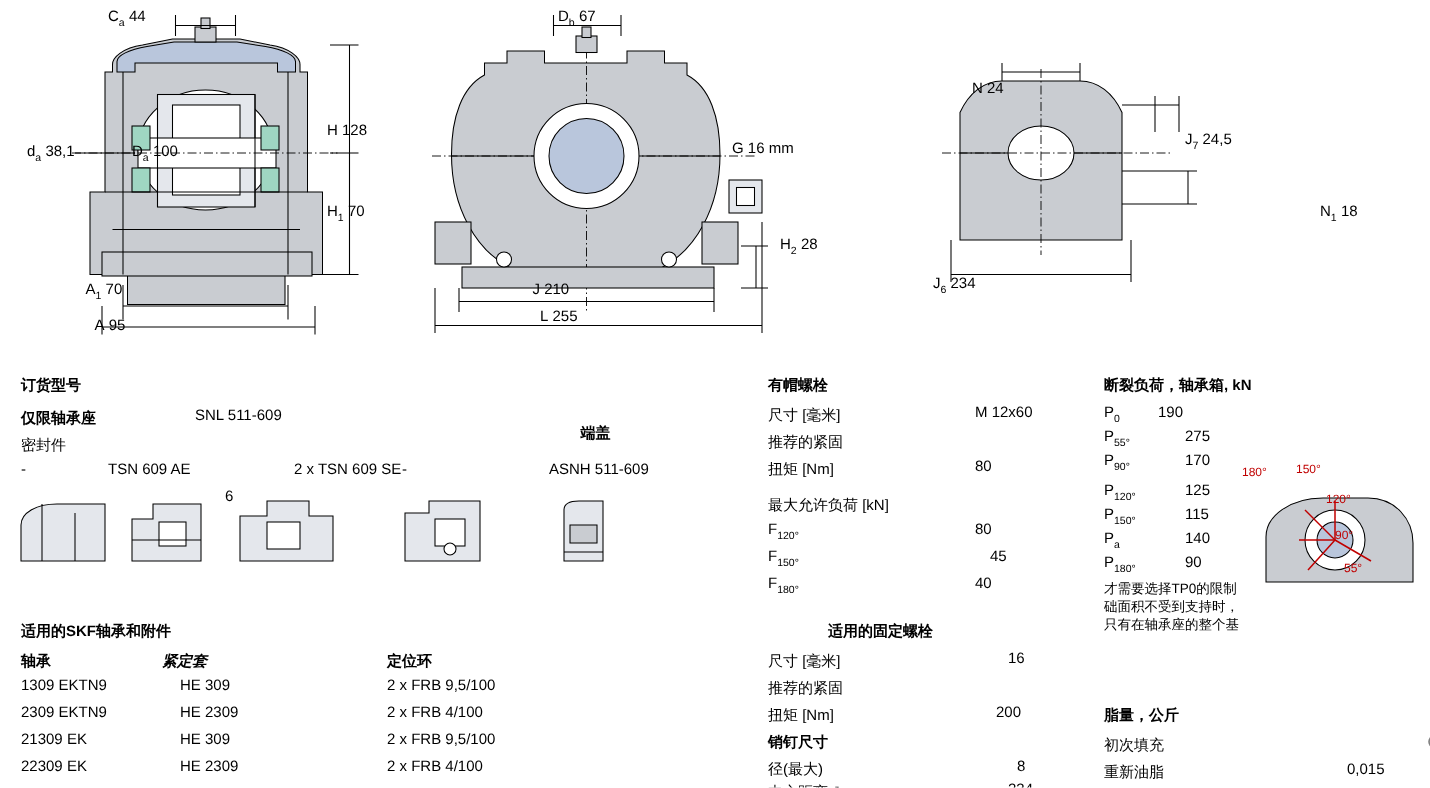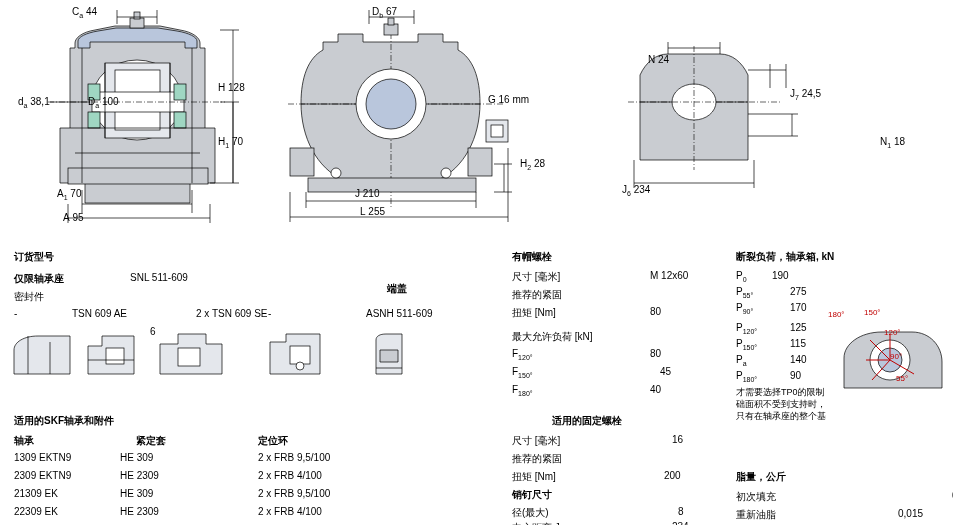--- a/index.html
+++ b/index.html
@@ -242,21 +242,21 @@
       <circle cx="290" cy="36" r="4" class="fillw"></circle>
 
       <path class="filllight" d="M366,44 L366,10 C366,6 370,4 376,4 L392,4 L392,44 Z"></path>
       <path class="fillgrey" d="M370,20 L388,20 L388,32 L370,32 Z"></path>
       <line class="thin" x1="366" y1="38" x2="392" y2="38"></line>
     </svg>
   </div>
 
   <div class="abs sec-title" style="left:14px;top:414px;">适用的SKF轴承和附件</div>
   <div class="abs row bold" style="left:14px;top:434px;">轴承</div>
-  <div class="abs row bold" style="left:136px;top:434px;">紧定套</div>
+  <div class="abs row bold" style="left:108px;top:434px;font-style:italic;">紧定套</div>
   <div class="abs row bold" style="left:258px;top:434px;">定位环</div>
 
   <div class="abs row" style="left:14px;top:452px;">1309 EKTN9</div>
   <div class="abs row" style="left:120px;top:452px;">HE 309</div>
   <div class="abs row" style="left:258px;top:452px;">2 x FRB 9,5/100</div>
 
   <div class="abs row" style="left:14px;top:470px;">2309 EKTN9</div>
   <div class="abs row" style="left:120px;top:470px;">HE 2309</div>
   <div class="abs row" style="left:258px;top:470px;">2 x FRB 4/100</div>
 

